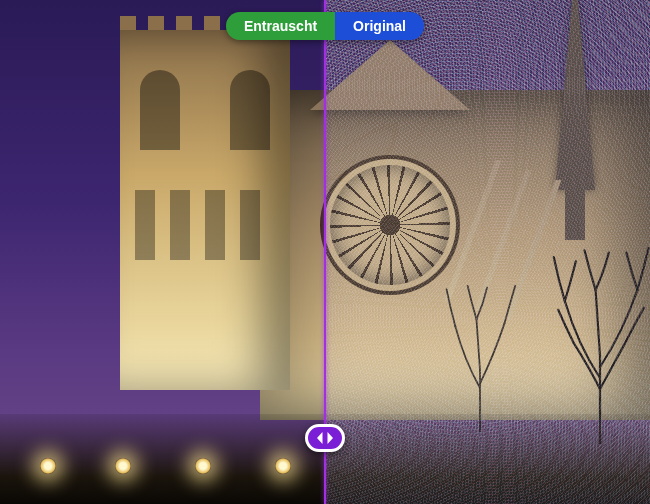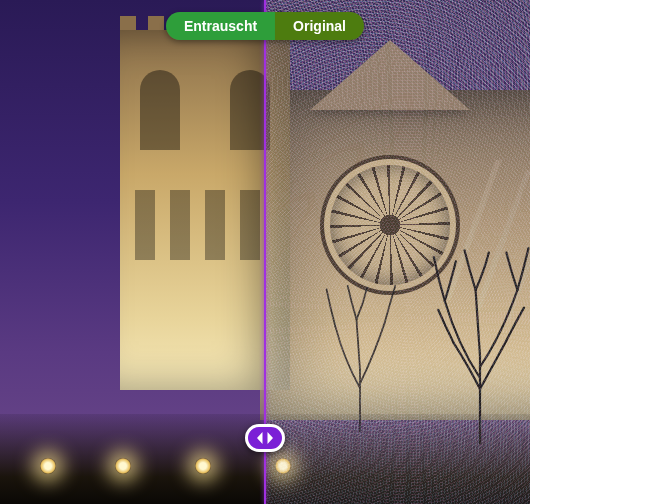--- a/index.html
+++ b/index.html
@@ -1,20 +1,20 @@
 <!DOCTYPE html>
 <html><head>
 <meta charset="utf-8">
 <style>
   * { box-sizing: border-box; margin: 0; padding: 0; }
   html, body { width: 650px; height: 504px; overflow: hidden; font-family: Arial, Helvetica, sans-serif; }
 
   .compare-container {
     position: relative;
-    width: 530px;
+    width: 650px;
     height: 504px;
     overflow: hidden;
     background: #1a0f2e;
   }
 
   
   .panel {
     position: absolute;
     top: 0; left: 0;
     width: 100%; height: 100%;
@@ -173,21 +173,21 @@
     font-weight: 700;
     line-height: 1;
     box-shadow: 0 2px 6px rgba(0,0,0,.4);
   }
   .label {
     padding: 7px 18px;
     color: #fff;
     white-space: nowrap;
   }
   .label.left  { background: #2e9e3a; }
-  .label.right { background: #4d7c0f; }
+  .label.right { background: #1d4ed8; }
 
   .knob {
     position: absolute;
     top: 438px;
     left: 50%;
     transform: translate(-50%, -50%);
     width: 40px; height: 28px;
     background: #7b1fd6;
     border: 3px solid #ffffff;
     border-radius: 16px;

